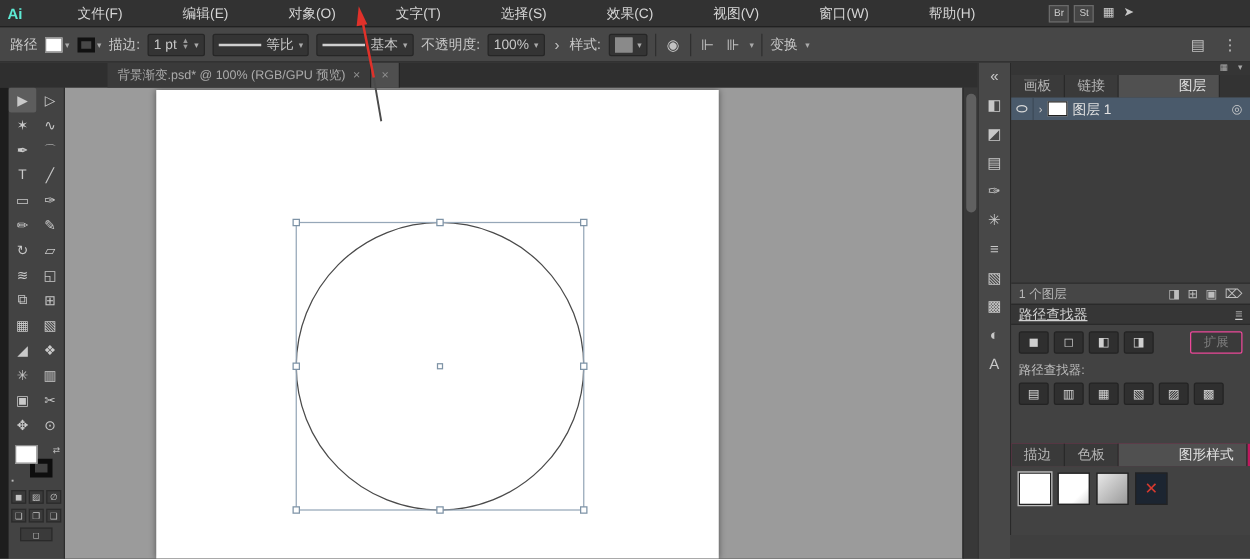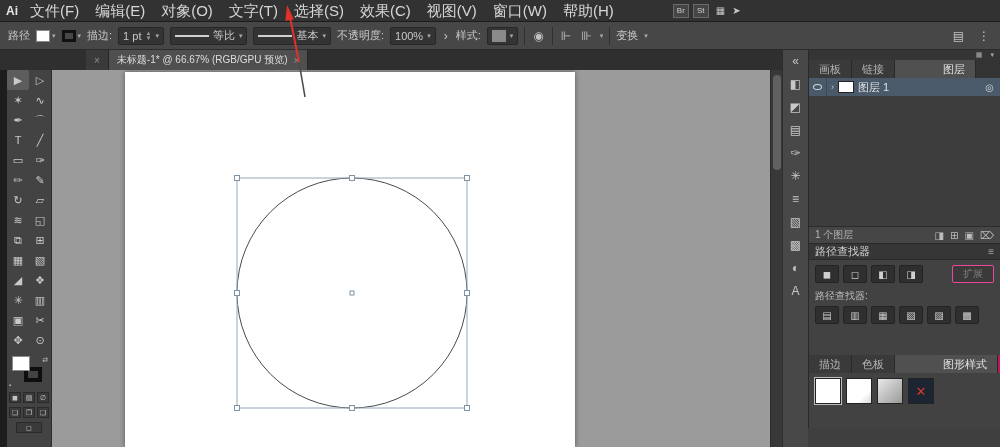--- a/index.html
+++ b/index.html
@@ -7,23 +7,23 @@
   body {
     position:relative; overflow:hidden; background:#3f3f3f;
     font-family:"Liberation Sans","DejaVu Sans",sans-serif;
     -webkit-font-smoothing:antialiased; user-select:none;
   }
   .abs { position:absolute; }
 
   
   .menubar { left:0; top:0; width:1000px; height:22px; background:#323232;
     border-bottom:1px solid #1c1c1c; display:flex; align-items:center; z-index:5; }
-  .ai-logo { margin-left:6px; margin-right:4px; color:#e5e5e5; font-weight:bold;
+  .ai-logo { margin-left:6px; margin-right:4px; color:#5eead4; font-weight:bold;
     font-size:12px; letter-spacing:0; }
-  .menu-item { color:#d6d6d6; font-size:15px; padding:0 8px; line-height:22px; cursor:default; }
+  .menu-item { color:#d6d6d6; font-size:11px; padding:0 8px; line-height:22px; cursor:default;margin-left:32px; }
   .quick-group { display:flex; gap:4px; margin-left:8px; align-items:center;padding-left:43px; }
   .quick-box { min-width:16px; height:14px; border:1px solid #6a6a6a; background:#454545;
     color:#cfcfcf; font-size:8px; display:flex; align-items:center; justify-content:center; padding:0 2px; }
   .quick-icon { color:#c8c8c8; font-size:10px; margin-left:3px; }
   .mb-right { position:absolute; right:110px; top:0; height:22px; display:flex;
     align-items:center; gap:7px; }
   .workspace { display:flex; align-items:center; gap:3px; color:#c9c9c9; font-size:11px; }
   .chev { color:#9a9a9a; font-size:8px; }
   .search-box { display:flex; align-items:center; gap:4px; color:#9a9a9a; font-size:10px; }
   .search-glyph { font-size:10px; color:#a5a5a5; }
@@ -110,21 +110,21 @@
   .layer-name { flex:0 1 auto;text-align:right; }
   .layer-spacer { flex:1; }
   .target-icon { color:#cfcfcf; font-size:10px; }
   .layers-empty { height:130px; background:#3d3d3d; }
   .layers-footer { height:17px; background:#464646; border-top:1px solid #2b2b2b;
     display:flex; align-items:center; font-size:10px; color:#b5b5b5; padding:0 6px; gap:6px; }
   .lf-spacer { flex:1; }
   .lf-icon { color:#bdbdbd; font-size:10px; }
   .pf-header { height:17px; background:#363636; border-top:1px solid #2a2a2a;
     border-bottom:1px solid #2a2a2a; display:flex; align-items:center; padding:0 6px;
-    font-size:11px; color:#d0d0d0; }
+    font-size:11px; color:#d0d0d0;text-decoration:underline; }
   .pf-menu { margin-left:auto; color:#a5a5a5; font-size:10px; }
   .pf-body { height:95px; background:#424242; padding:5px 6px 0 6px; }
   .pf-label { font-size:10px; color:#bdbdbd; margin-bottom:3px; }
   .pf-row { display:flex; gap:4px; align-items:center; margin-bottom:6px; }
   .pf-btn { width:24px; height:18px; background:#2f2f2f; border:1px solid #232323;
     color:#cfcfcf; font-size:10px; display:flex; align-items:center; justify-content:center;
     border-radius:2px; }
   .expand-btn { margin-left:auto; width:42px; height:18px; background:#3a3a3a;
     border:1px solid #ec4899; color:#7d7d7d; font-size:10px; display:flex; align-items:center;
     justify-content:center; border-radius:2px; }
@@ -213,24 +213,24 @@
   <span class="ob-label">变换</span>
   <span class="dd-arrow">▾</span>
   <span class="ob-right">
     <span class="ob-icon">▤</span>
     <span class="ob-icon">⋮</span>
   </span>
 </div>
 
 <div class="abs doctabs">
   <span class="doctab">
+    <span>背景渐变.psd* @ 100% (RGB/GPU 预览)</span>
     <span class="tab-close">×</span>
   </span>
   <span class="doctab active">
-    <span>未标题-1* @ 66.67% (RGB/GPU 预览)</span>
     <span class="tab-close">×</span>
   </span>
 </div>
 
 <div class="abs left-strip"></div>
 <div class="abs toolbar">
   <div class="tools">
     <div class="tool active">▶</div>
     <div class="tool">▷</div>
     <div class="tool">✶</div>

